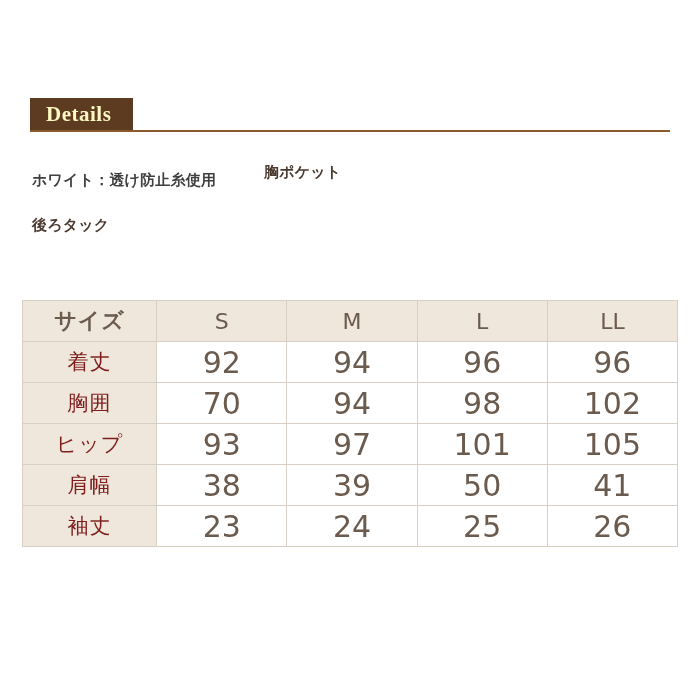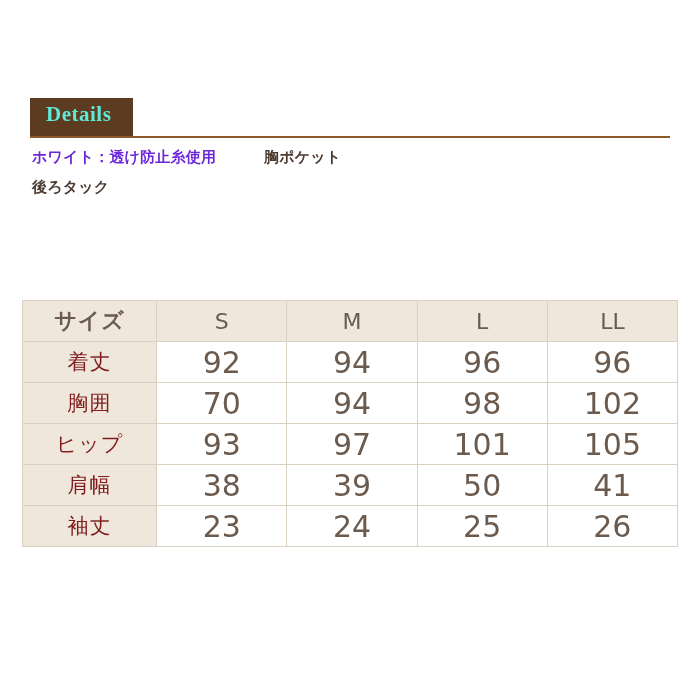--- a/index.html
+++ b/index.html
@@ -24,25 +24,25 @@
   
   .details-block {
     position: absolute;
     left: 30px;
     top: 98px;
     width: 640px;
   }
   .details-tab {
     display: inline-block;
     background: #5d3b21;
-    color: #5eead4;
+    color: #fef9c3;
     font-size: 21px;
     font-weight: bold;
     letter-spacing: 0.5px;
-    padding: 5px 22px 10px 16px;
+    padding: 5px 22px 4px 16px;
     line-height: 1.1;
     font-family: "Liberation Serif", "DejaVu Serif", serif;
   }
   .details-rule {
     height: 2px;
     background: #8a5a2b;
     margin-top: 0px;
     width: 100%;
   }
 
@@ -54,31 +54,33 @@
     width: 620px;
   }
   .feature-row {
     display: flex;
     margin-bottom: 11px;
   }
   .feature-col-left {
     width: 232px;
     flex: 0 0 232px;
     font-size: 15px;
-    color: #6d28d9;
+    color: #404040;
     letter-spacing: 0.2px;
     font-weight: bold;
     font-family: "DejaVu Serif", "Liberation Serif", serif;
+    margin-top: 23px;
   }
   .feature-col-right {
     font-size: 15px;
     color: #4a3a30;
     letter-spacing: 0.2px;
     font-weight: bold;
     font-family: "DejaVu Serif", "Liberation Serif", serif;
+    margin-top: 15px;
   }
 
   
   .size-table-wrap {
     position: absolute;
     left: 22px;
     top: 300px;
     width: 656px;
   }
   table.size-table {

